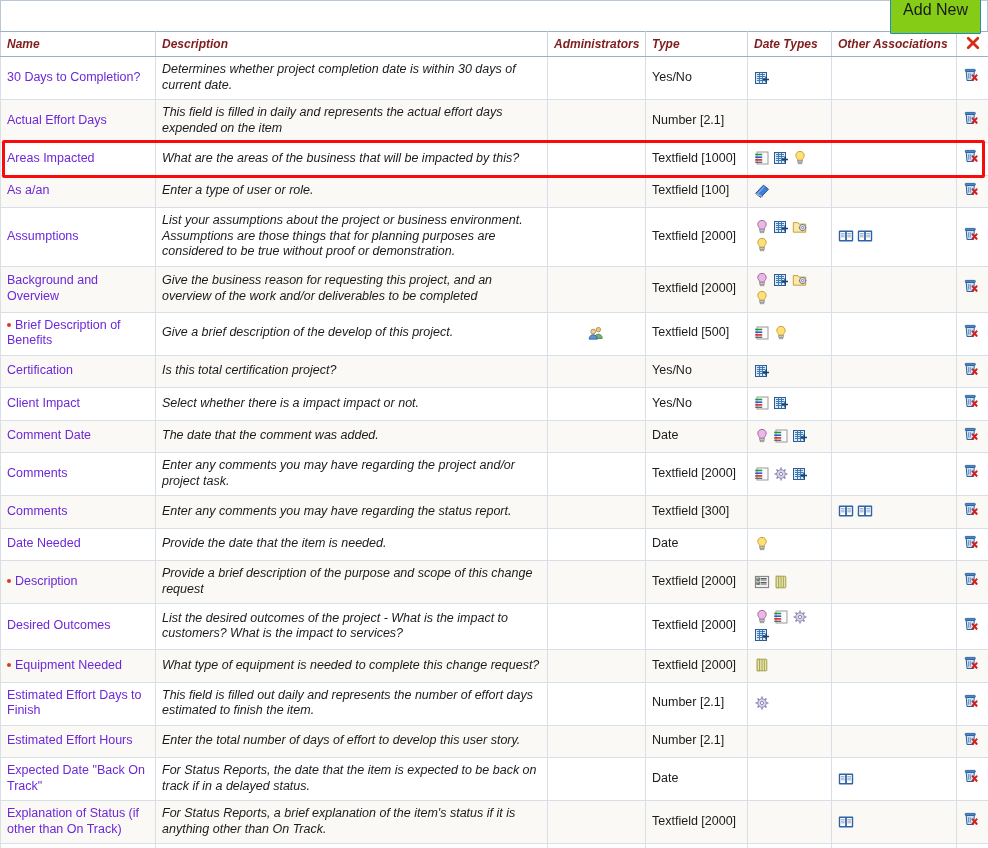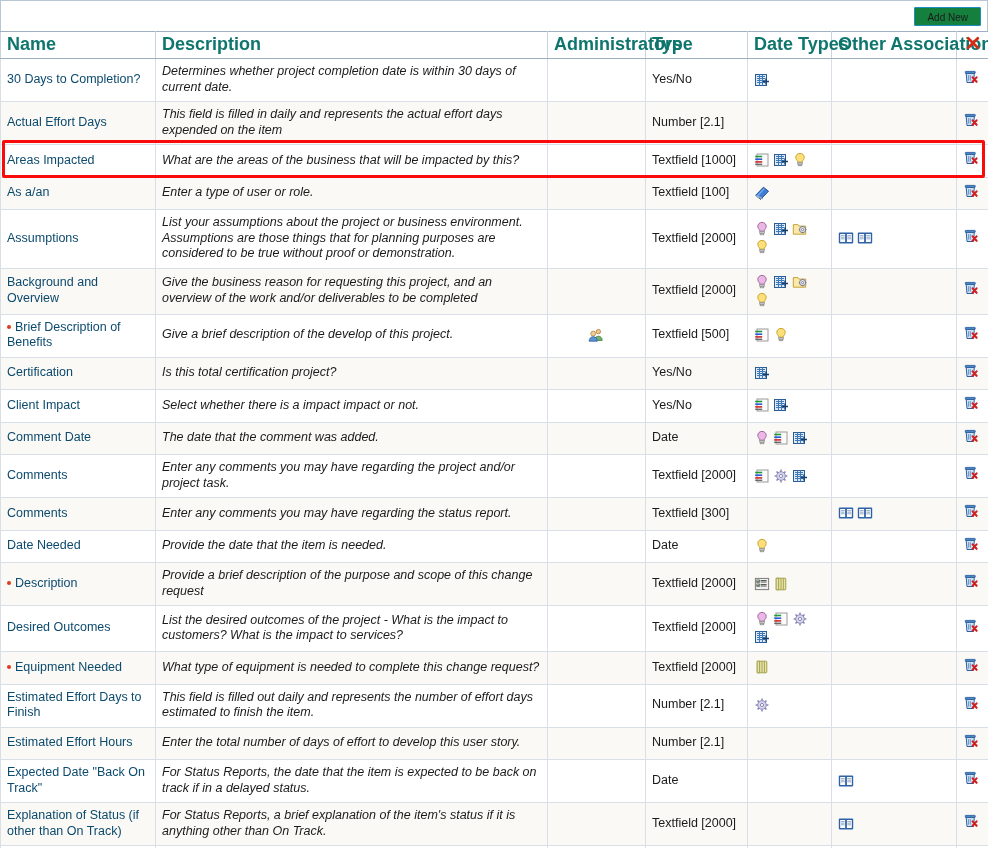--- a/index.html
+++ b/index.html
@@ -24,26 +24,26 @@
     border-right: 1px solid #b9c6d4;
     border-top: 1px solid #b9c6d4;
     display: flex;
     align-items: center;
     justify-content: flex-end;
     padding-right: 6px;
     background: #ffffff;
   }
   .btn-addnew {
     font-family: "Liberation Sans", sans-serif;
-    font-size: 10px;
+    font-size: 16px;
     color: #1a1a1a;
-    background: #15803d;
+    background: #84cc16;
     border: 1px solid #1e8fc0;
     border-radius: 1px;
-    padding: 3px 12px 0 12px;
+    padding: 3px 12px 16px 12px;
     line-height: 14px;
     cursor: pointer;
     white-space: nowrap;
   }
 
   
   table.grid {
     border-collapse: collapse;
     width: 988px;
     table-layout: fixed;
@@ -52,28 +52,29 @@
   }
   table.grid th, table.grid td {
     border: 1px solid #c9d3dd;
     padding: 0;
     vertical-align: middle;
     text-align: left;
   }
   table.grid thead th {
     background: #ffffff;
     font-weight: bold;
-    font-size: 18px;
-    color: #0f766e;
+    font-size: 12px;
+    color: #7f1d1d;
     height: 25px;
     padding: 2px 6px 3px 6px;
     border-bottom: 1px solid #9fb0c1;
     border-top: 1px solid #9fb0c1;
     white-space: nowrap;
     vertical-align: middle;
+    font-style: italic;
   }
   table.grid thead th.col-del { text-align: center; padding: 0; }
 
   table.grid tbody td {
     padding: 5px 6px 6px 6px;
     line-height: 15.5px;
     border-color: #d9dfe6;
   }
   tbody tr.alt td { background: #faf9f5; }
   tbody tr.plain td { background: #ffffff; }
@@ -88,21 +89,21 @@
 
   th.c-name   { width: 155px; }
   th.c-desc   { width: 392px; }
   th.c-admin  { width: 98px; }
   th.c-type   { width: 102px; }
   th.c-work   { width: 84px; }
   th.c-other  { width: 125px; }
   th.col-del  { width: 32px; }
 
   a.fieldlink {
-    color: #0c4a6e;
+    color: #6d28d9;
     text-decoration: none;
     cursor: pointer;
   }
   .req-dot {
     display: inline-block;
     width: 4px; height: 4px;
     border-radius: 50%;
     background: #e03a1e;
     vertical-align: 2px;
     margin-right: 4px;

